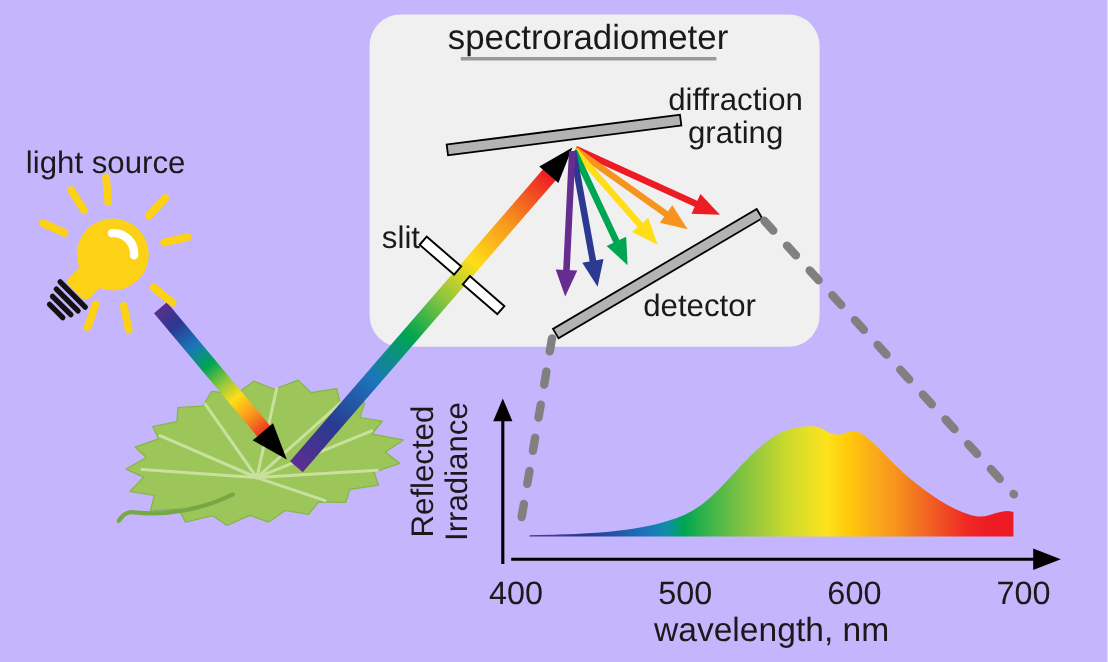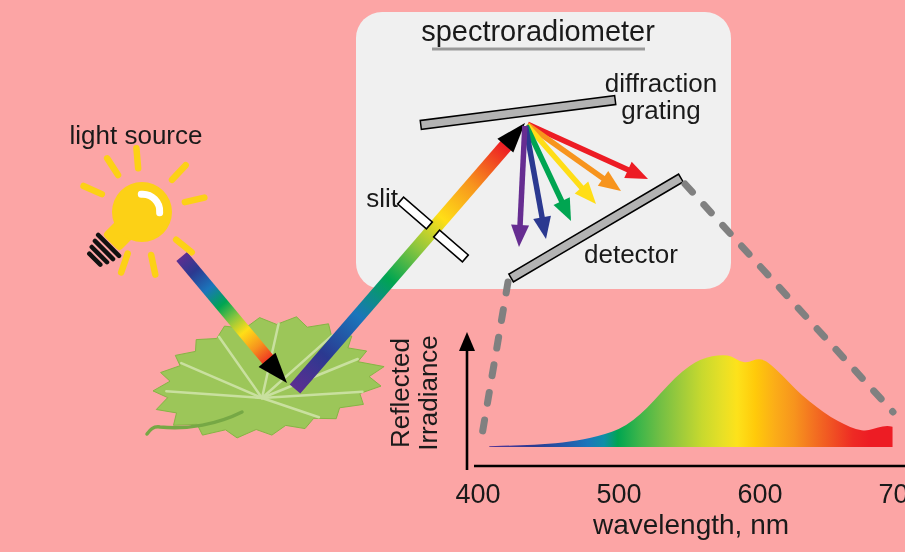--- a/index.html
+++ b/index.html
@@ -1,17 +1,17 @@
 <!DOCTYPE html>
 <html><head>
 <meta charset="utf-8">
 <style>
   html,body{margin:0;padding:0;background:#fff;}
-  #stage{position:relative;width:857px;height:552px;background:#fca5a5;overflow:hidden;
-         font-family:"Liberation Sans", sans-serif;padding-left:48px;}
+  #stage{position:relative;width:923px;height:552px;background:#c4b5fd;overflow:hidden;
+         font-family:"Liberation Sans", sans-serif;}
   svg{display:block;}
   text{fill:#1a1a1a;font-family:"Liberation Sans", sans-serif;}
   .lbl{font-size:26px;}
   .tick{font-size:27px;}
   .xlabel{font-size:28px;}
   .title{font-size:29px;}
   .bar{stroke:#000;stroke-width:1.5;}
   .slit-rect{fill:#ffffff;stroke:#000;stroke-width:1.6;}
   .axis{stroke:#000;stroke-width:2.6;fill:none;}
   .dash{stroke-width:7;fill:none;stroke-linecap:round;stroke-dasharray:11 17;}

